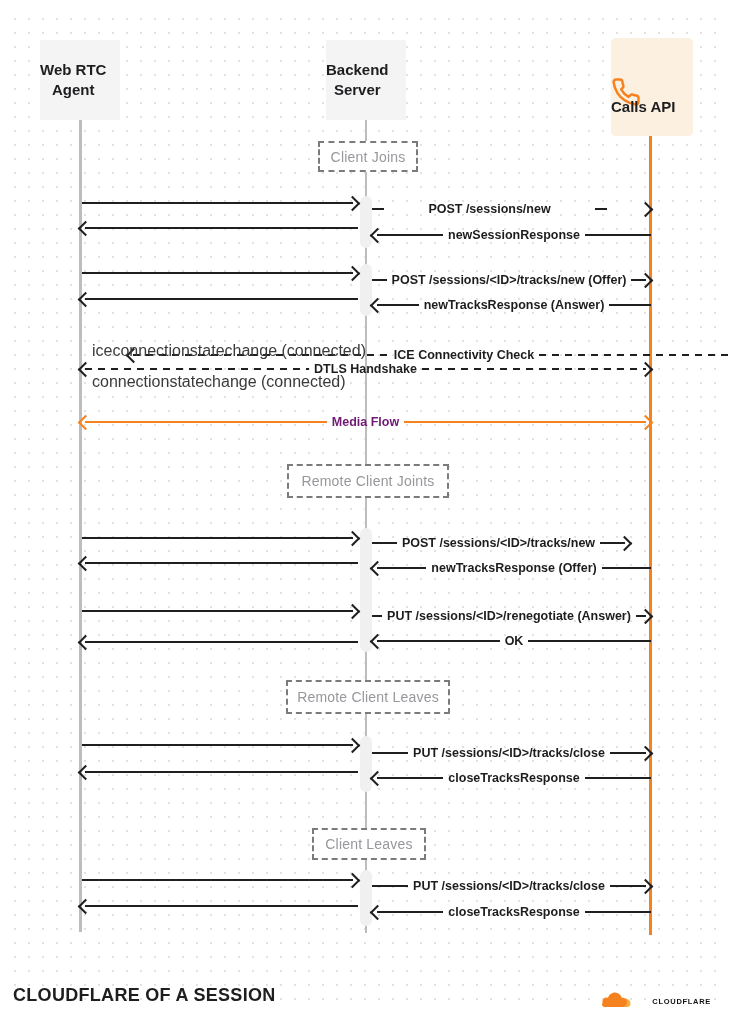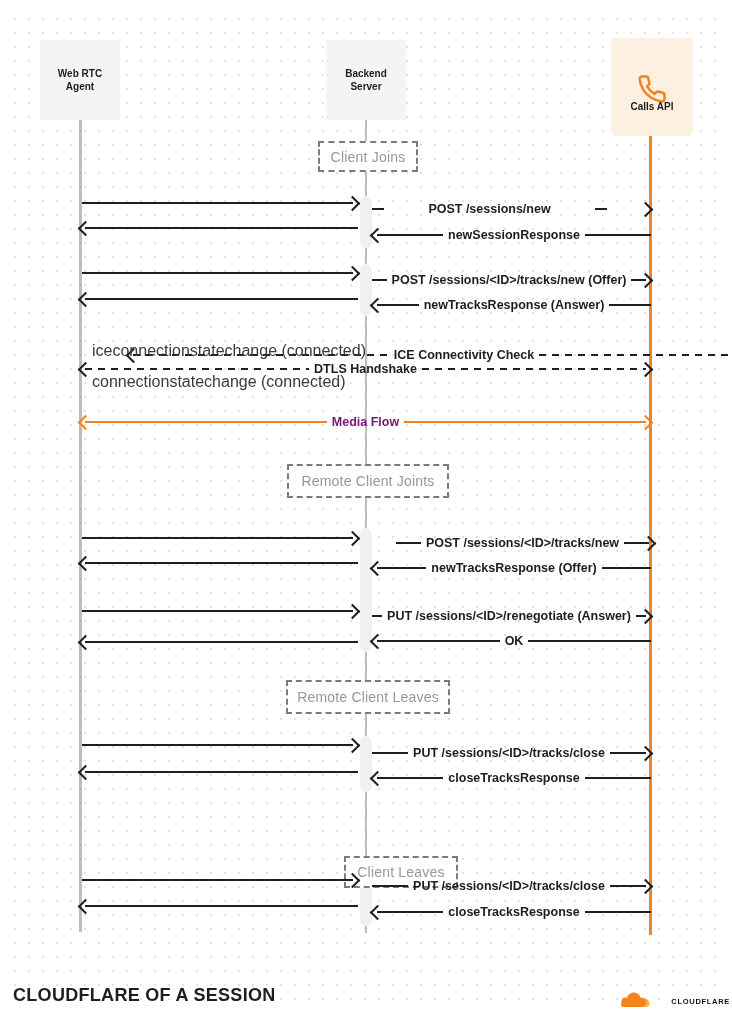--- a/index.html
+++ b/index.html
@@ -7,22 +7,22 @@
     position:relative;width:732px;height:1019px;overflow:hidden;background:#ffffff;
     font-family:"Liberation Sans",sans-serif;-webkit-font-smoothing:antialiased;
   }
   .dots{
     position:absolute;left:8px;top:12px;right:8px;bottom:14px;z-index:0;
     background-image:radial-gradient(circle,#e2e2e2 1.4px,transparent 1.5px);
     background-size:14px 14px;
   }
   
   .actor{
-    position:absolute;display:flex;flex-direction:column;align-items:center;justify-content:center;
-    background:#f4f4f5;color:#1d1d1f;font-weight:700;font-size:10px;line-height:1.35;
+    position:absolute;display:flex;flex-direction:column;align-items:flex-start;justify-content:center;
+    background:#f4f4f5;color:#1d1d1f;font-weight:700;font-size:15px;line-height:1.35;
     text-align:center;white-space:pre-line;z-index:3;
   }
   .actor.calls{background:#fcf0e1;border-radius:5px;gap:10px;}
   .actor .phone{width:30px;height:30px;}
   
   .lifeline{position:absolute;top:120px;z-index:1;}
   .ll-gray{background:#bdbdbd;}
   .ll-orange{background:#F6821F;}
   
   .bar{position:absolute;left:360px;width:12px;background:#f0f0f1;border-radius:6px;z-index:2;}
@@ -45,21 +45,21 @@
   .chev.orange{border-color:#F6821F;}
   .note{
     position:absolute;z-index:5;font-size:16px;color:#3a3a3a;font-weight:400;white-space:nowrap;
   }
   
   .footer-title{
     position:absolute;left:13px;top:985px;z-index:5;font-size:18px;font-weight:700;
     color:#1e1e1e;letter-spacing:.3px;white-space:nowrap;
   }
   .brand{
-    position:absolute;right:2px;top:992px;z-index:5;display:flex;align-items:flex-end;gap:20px;
+    position:absolute;right:21px;top:992px;z-index:5;display:flex;align-items:flex-end;gap:20px;
   }
   .brand .word{font-size:7.5px;font-weight:700;letter-spacing:.7px;color:#121212;padding-bottom:2px;}
 </style>
 </head>
 <body>
 
 <div id="canvas">
   <div class="dots"></div>
 
   <div class="lifeline ll-gray" style="left:79px;width:2.5px;height:812px;"></div>
@@ -91,21 +91,21 @@
 
   <div class="phase" style="left:318px;top:141px;width:96px;height:27px;">
     <span>Client Joins</span>
   </div>
   <div class="phase" style="left:287px;top:464px;width:158px;height:30px;">
     <span>Remote Client Joints</span>
   </div>
   <div class="phase" style="left:286px;top:680px;width:160px;height:30px;">
     <span>Remote Client Leaves</span>
   </div>
-  <div class="phase" style="left:312px;top:856px;width:110px;height:28px;margin-left:32px;">
+  <div class="phase" style="left:312px;top:828px;width:110px;height:28px;">
     <span>Client Leaves</span>
   </div>
 
   <div class="msg" style="left:82px;top:196px;width:276px;">
     <span class="seg"></span>
       <span class="chev r"></span>
   </div>
   <div class="msg" style="left:372px;top:202px;width:279px;gap:39px;">
     <span class="seg"></span>
     <span class="lbl">POST /sessions/new</span>
@@ -167,21 +167,21 @@
       <span class="seg orange"></span>
     <span class="lbl orange">Media Flow</span>
     <span class="seg orange"></span>
       <span class="chev r orange"></span>
   </div>
 
   <div class="msg" style="left:82px;top:531px;width:276px;">
     <span class="seg"></span>
       <span class="chev r"></span>
   </div>
-  <div class="msg" style="left:372px;top:536px;width:258px;padding-left:24px;">
+  <div class="msg" style="left:372px;top:536px;width:258px;">
     <span class="seg"></span>
     <span class="lbl">POST /sessions/&lt;ID&gt;/tracks/new</span>
     <span class="seg"></span>
       <span class="chev r"></span>
   </div>
   <div class="msg" style="left:80px;top:556px;width:278px;">
     <span class="chev l"></span>
       <span class="seg"></span>
   </div>
   <div class="msg" style="left:372px;top:561px;width:279px;">

